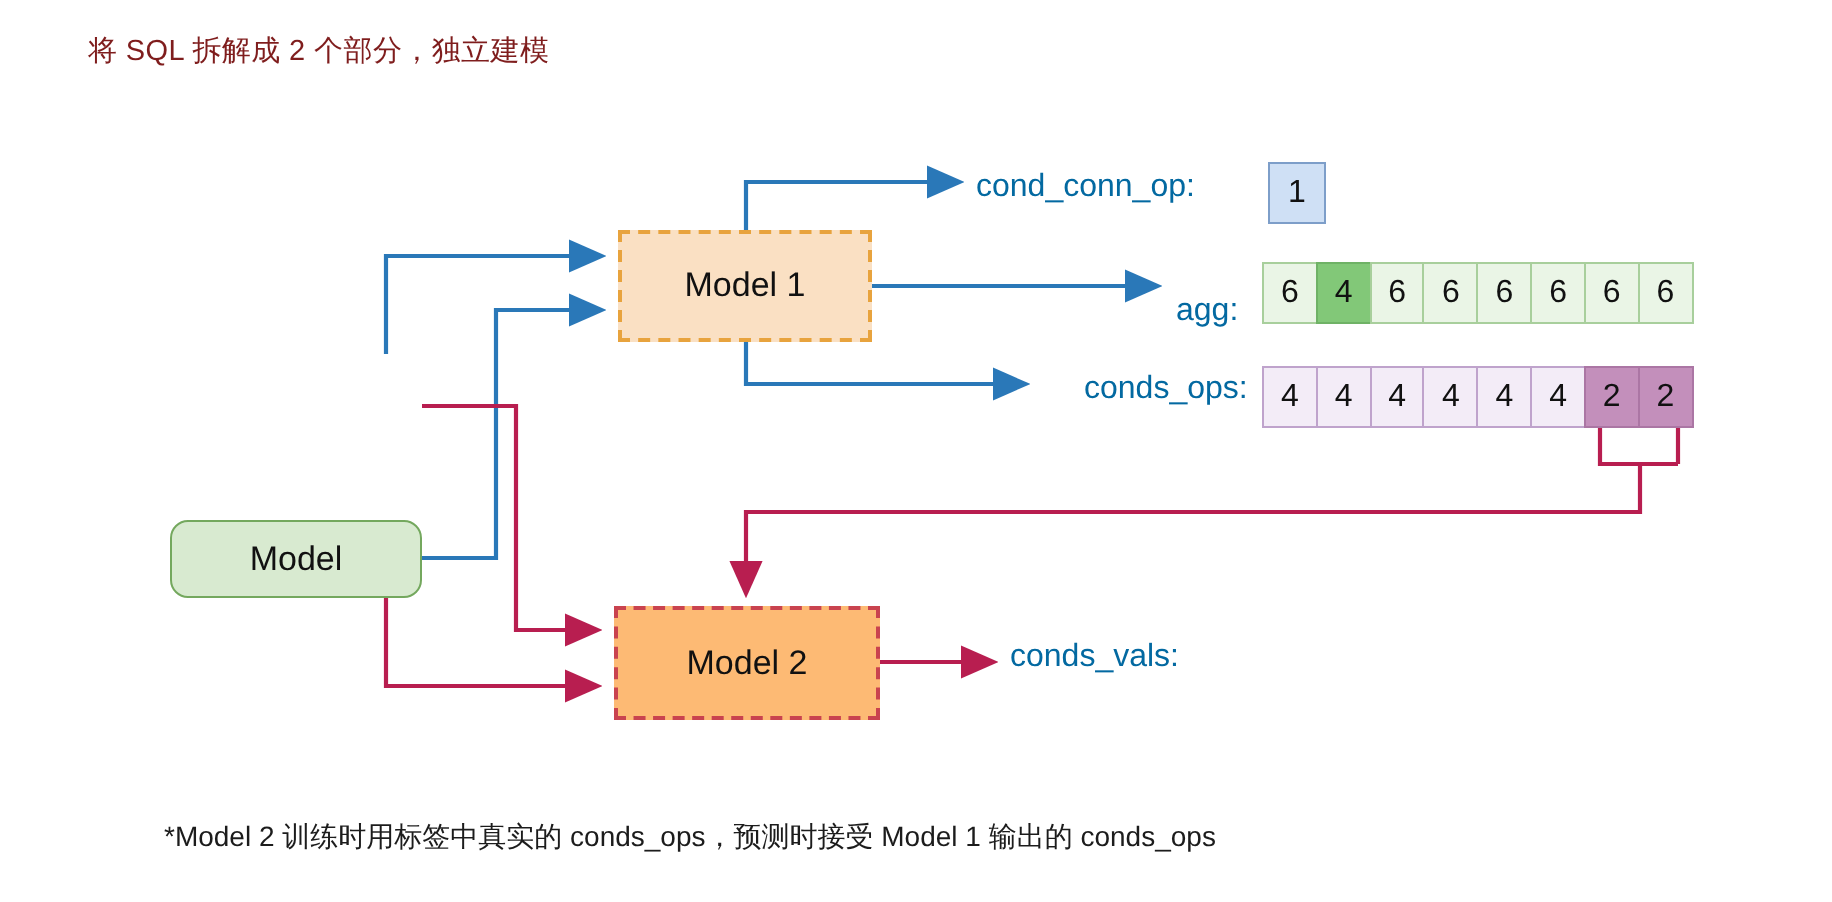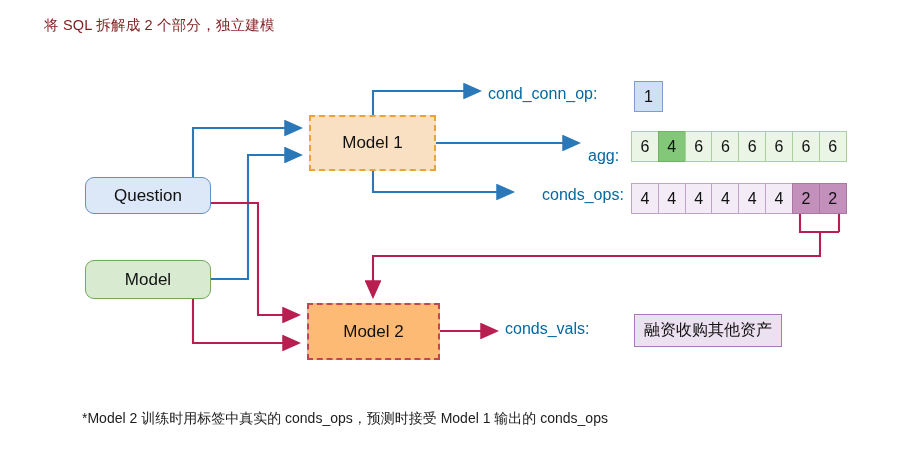--- a/index.html
+++ b/index.html
@@ -219,23 +219,20 @@
       <path d="M193,299 L193,343 L298,343" marker-end="url(#ah-red)"></path>
 
       <path d="M800,214 L800,232 L839,232"></path>
       <path d="M839,214 L839,232"></path>
       <path d="M820,232 L820,256 L373,256 L373,296" marker-end="url(#ah-red)"></path>
 
       <path d="M440,331 L496,331" marker-end="url(#ah-red)"></path>
     </g>
   </svg>
 
-  <div class="node node-question">
-    <span>Question</span>
-  </div>
   <div class="node node-table">
     <span>Model</span>
   </div>
 
   <div class="model model-1">
     <span>Model 1</span>
   </div>
   <div class="model model-2">
     <span>Model 2</span>
   </div>
@@ -262,17 +259,16 @@
       <div class="cell">4</div>
       <div class="cell">4</div>
       <div class="cell">4</div>
       <div class="cell">4</div>
       <div class="cell hl">2</div>
       <div class="cell hl">2</div>
     </div>
 
   <div class="out-label lbl-conds-vals">conds_vals:</div>
   <div class="vals-row" id="vals-row">
-      <div class="vcell">融资收购其他资产</div>
     </div>
 
   <div class="footnote">*Model 2 训练时用标签中真实的 conds_ops，预测时接受 Model 1 输出的 conds_ops</div>
 </div>
 
 </body></html>

